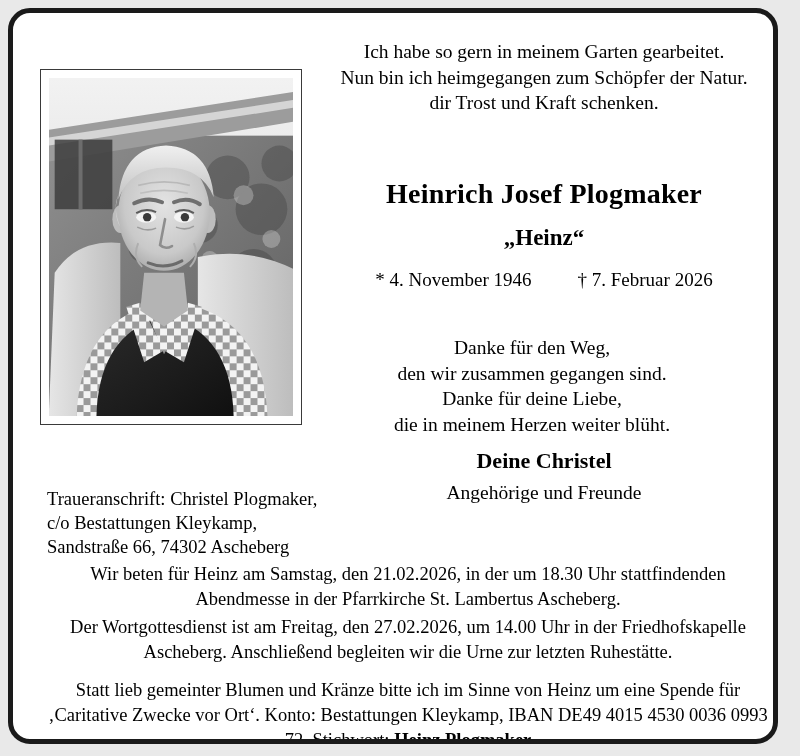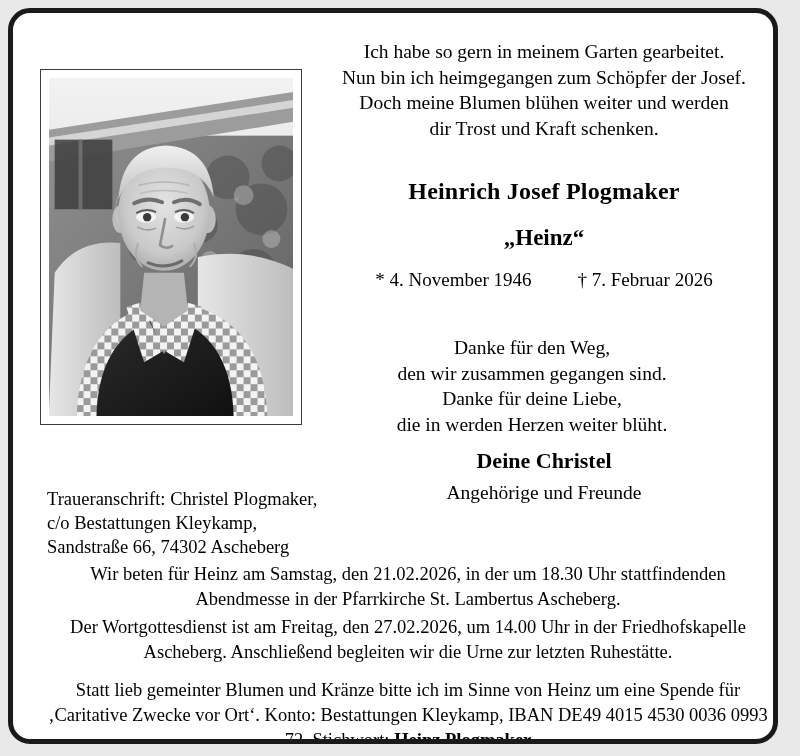--- a/index.html
+++ b/index.html
@@ -67,21 +67,21 @@
     font-size: 19.5px;
     line-height: 25.5px;
   }
 
   .name {
     position: absolute;
     left: 296px;
     top: 165px;
     width: 470px;
     text-align: center;
-    font-size: 24px;
+    font-size: 28px;
     font-weight: bold;
     letter-spacing: 0.2px;
   }
   .nickname {
     position: absolute;
     left: 296px;
     top: 212px;
     width: 470px;
     text-align: center;
     font-size: 23px;
@@ -263,37 +263,36 @@
           <path d="M146 166 q6 14 -4 24" stroke="#aeaeae" stroke-width="2" fill="none"></path>
 
           <path d="M90 108 q26 -7 52 0" stroke="#b9b9b9" stroke-width="1.8" fill="none"></path>
           <path d="M92 116 q24 -6 48 0" stroke="#bfbfbf" stroke-width="1.6" fill="none"></path>
         </svg>
       </div>
     </div>
 
     <div class="poem-top">
       <div>Ich habe so gern in meinem Garten gearbeitet.</div>
-      <div>Nun bin ich heimgegangen zum Schöpfer der Josef.</div>
-      <div>Doch meine Blumen blühen weiter und werden</div>
+      <div>Nun bin ich heimgegangen zum Schöpfer der Natur.</div>
       <div>dir Trost und Kraft schenken.</div>
     </div>
 
     <div class="name">Heinrich Josef Plogmaker</div>
     <div class="nickname">„Heinz“</div>
 
     <div class="dates">
       <span>* 4. November 1946</span><span class="gap"></span><span>† 7. Februar 2026</span>
     </div>
 
     <div class="poem-bottom">
       <div>Danke für den Weg,</div>
       <div>den wir zusammen gegangen sind.</div>
       <div>Danke für deine Liebe,</div>
-      <div>die in werden Herzen weiter blüht.</div>
+      <div>die in meinem Herzen weiter blüht.</div>
     </div>
 
     <div class="signature">Deine Christel</div>
     <div class="relatives">Angehörige und Freunde</div>
 
     <div class="address">
       <div>Traueranschrift: Christel Plogmaker,</div>
       <div>c/o Bestattungen Kleykamp,</div>
       <div>Sandstraße 66, 74302 Ascheberg</div>
     </div>

